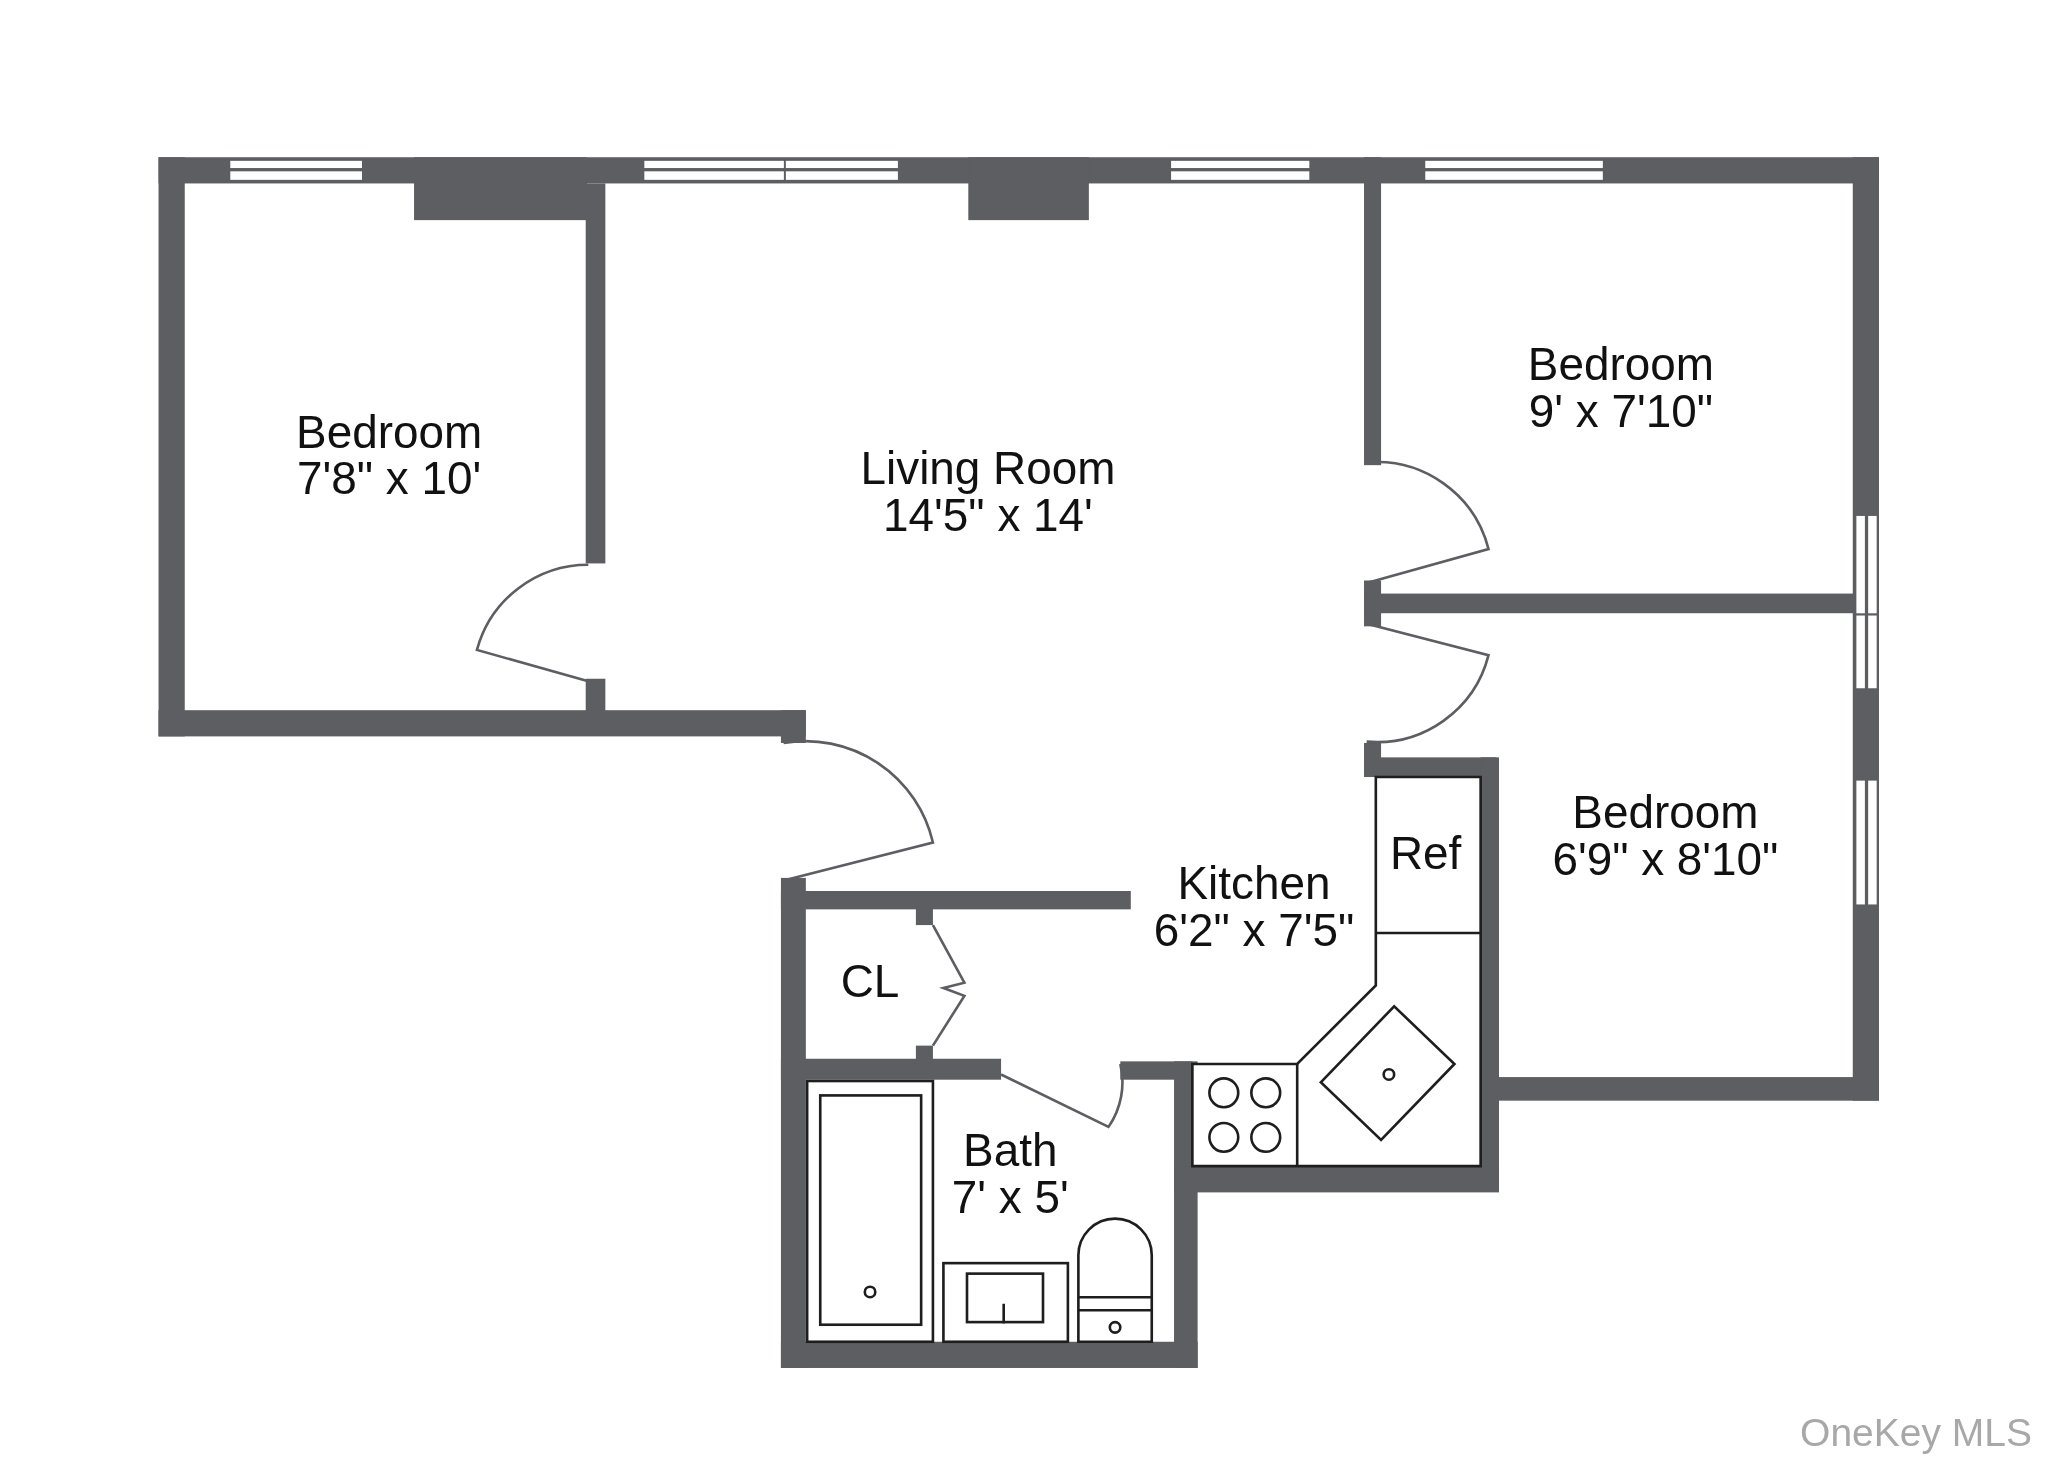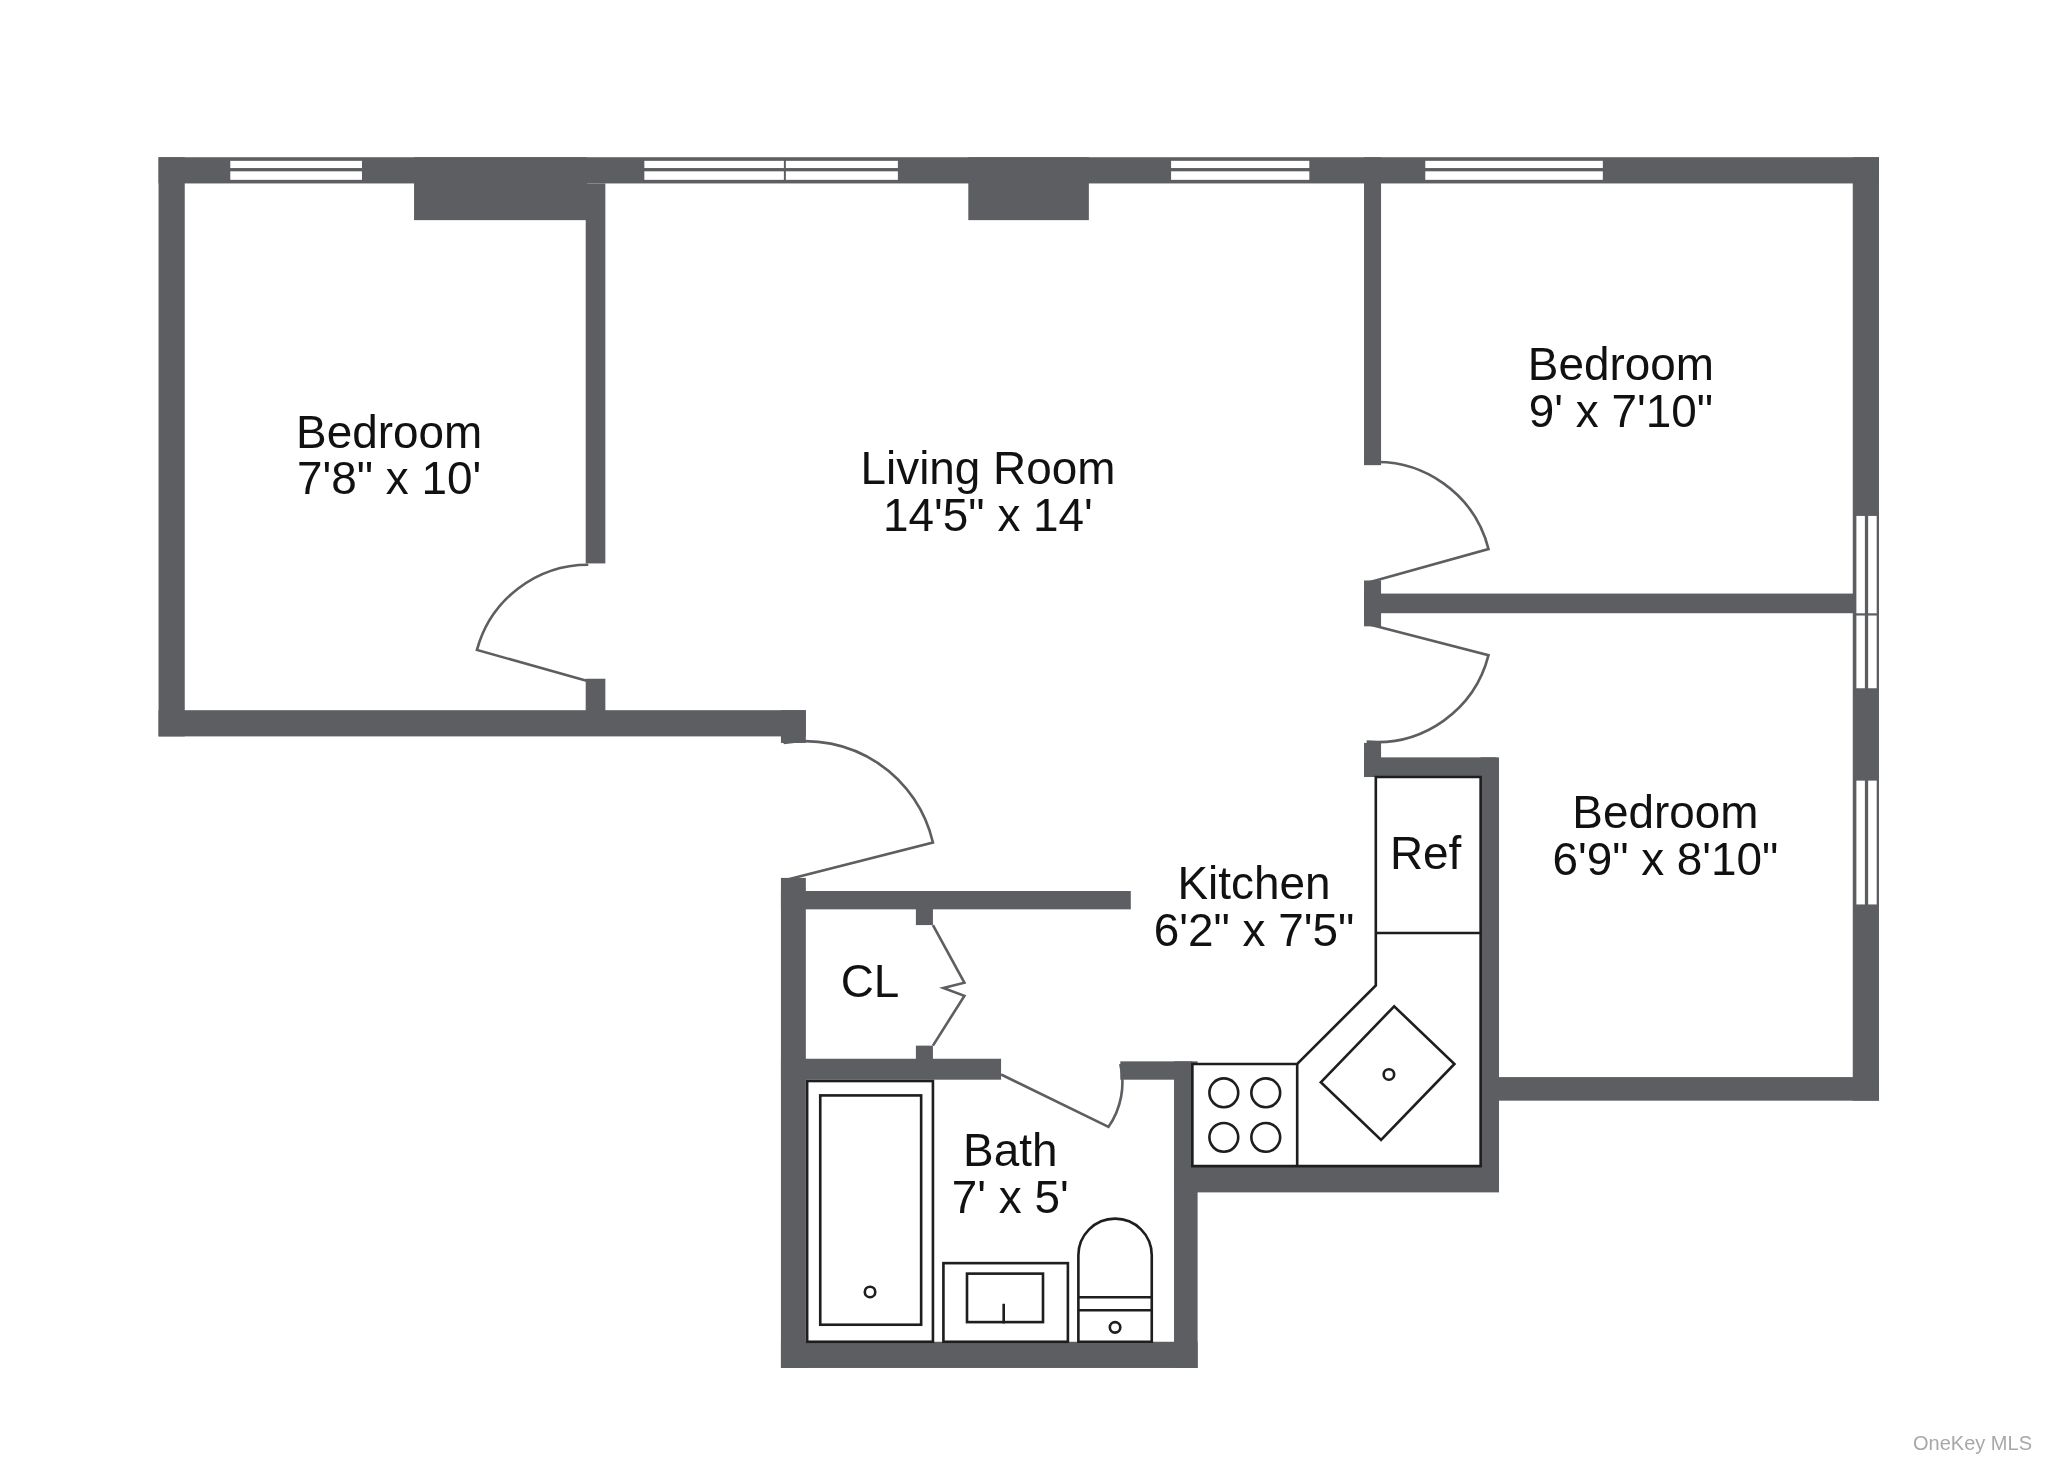--- a/index.html
+++ b/index.html
@@ -3,21 +3,21 @@
 <meta charset="utf-8">
 <style>
   html,body{margin:0;padding:0;background:#fff;}
   body{width:2048px;height:1461px;position:relative;overflow:hidden;font-family:"Liberation Sans",sans-serif;}
   svg{position:absolute;left:0;top:0;}
   .wall{fill:#5c5e62;}
   .win{fill:#fff;stroke:#5c5e62;stroke-width:1.5;}
   .fix{fill:#fff;stroke:#1e1e1e;stroke-width:2;}
   .door{fill:none;stroke:#5c5e62;stroke-width:2;}
   .lbl{font-family:"Liberation Sans",sans-serif;font-size:35px;fill:#111;text-anchor:middle;}
-  .wm{position:absolute;right:16px;bottom:6px;font-size:20px;color:#a8a8a8;font-family:"Liberation Sans",sans-serif;}
+  .wm{position:absolute;right:16px;bottom:6px;font-size:39px;color:#a8a8a8;font-family:"Liberation Sans",sans-serif;}
 </style>
 </head>
 <body>
 
 <svg width="2048" height="1461" viewBox="0 0 1563 1115" preserveAspectRatio="none">
 
   <g>
     <rect class="wall" x="121" y="120" width="1313" height="20"></rect>
     <rect class="wall" x="121" y="120" width="20" height="442"></rect>
     <rect class="wall" x="121" y="542" width="494" height="20"></rect>

